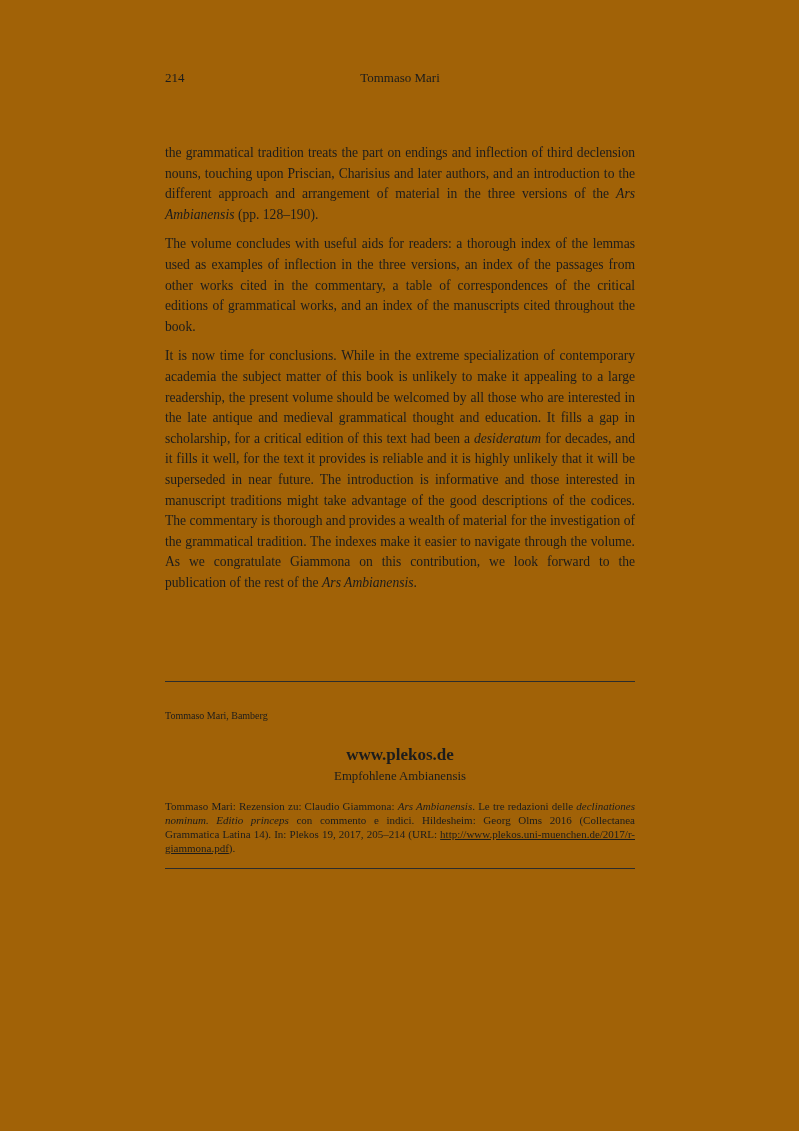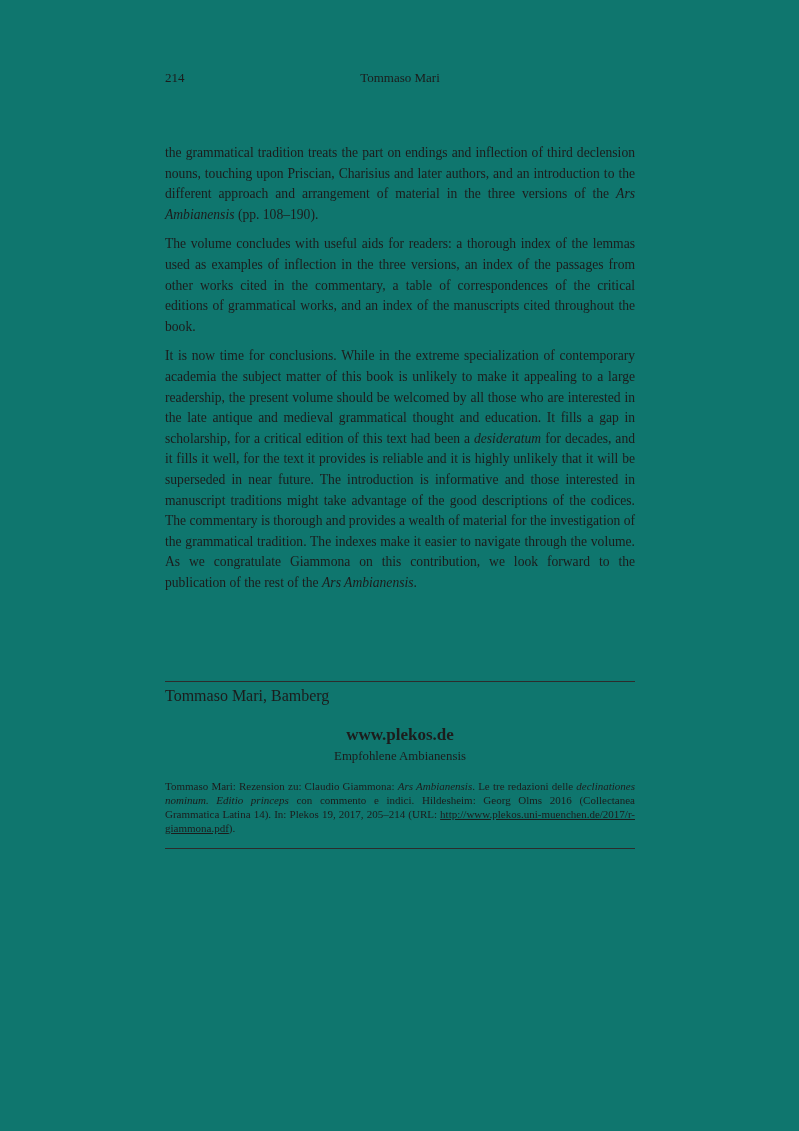--- a/index.html
+++ b/index.html
@@ -1,20 +1,20 @@
 <!DOCTYPE html>
 <html><head>
 <meta charset="utf-8">
 <style>
   html, body { margin: 0; padding: 0; background: #ffffff; }
   .page {
     position: relative;
     width: 799px;
     height: 1131px;
-    background: #0f766e;
+    background: #a16207;
     font-family: "Liberation Serif", serif;
     color: #1c1c1c;
     overflow: hidden;
     margin: 0 auto;
   }
   .column {
     position: absolute;
     left: 165px;
     top: 0;
     width: 470px;
@@ -45,22 +45,22 @@
   .underline { text-decoration: underline; }
   .rule {
     border: none;
     border-top: 1px solid #2c2c2c;
     margin: 0;
     width: 100%;
   }
   .rule-top { margin-top: 88px; }
   .rule-bottom { margin-top: 13px; }
   .signature {
-    margin-top: 4px;
-    font-size: 16px;
+    margin-top: 24px;
+    font-size: 10px;
     line-height: 20px;
   }
   .signature div { margin: 0; }
   .footer-block { margin-top: 20px; }
   .site-title {
     text-align: center;
     font-weight: bold;
     font-size: 17px;
     line-height: 18px;
   }
@@ -83,21 +83,21 @@
 
 <div class="page">
   <div class="column">
 
     <div class="page-header">
       <span class="page-number">214</span>
       <span>Tommaso Mari</span>
     </div>
 
     <div class="body-text">
-      <p><span>the grammatical tradition treats the part on endings and inflection of third declension nouns, touching upon Priscian, Charisius and later authors, and an introduction to the different approach and arrangement of material in the three versions of the </span><span class="italic">Ars Ambianensis</span><span> (pp. 108–190).</span></p>
+      <p><span>the grammatical tradition treats the part on endings and inflection of third declension nouns, touching upon Priscian, Charisius and later authors, and an introduction to the different approach and arrangement of material in the three versions of the </span><span class="italic">Ars Ambianensis</span><span> (pp. 128–190).</span></p>
       <p><span>The volume concludes with useful aids for readers: a thorough index of the lemmas used as examples of inflection in the three versions, an index of the passages from other works cited in the commentary, a table of correspondences of the critical editions of grammatical works, and an index of the manuscripts cited throughout the book.</span></p>
       <p><span>It is now time for conclusions. While in the extreme specialization of contemporary academia the subject matter of this book is unlikely to make it appealing to a large readership, the present volume should be welcomed by all those who are interested in the late antique and medieval grammatical thought and education. It fills a gap in scholarship, for a critical edition of this text had been a </span><span class="italic">desideratum</span><span> for decades, and it fills it well, for the text it provides is reliable and it is highly unlikely that it will be superseded in near future. The introduction is informative and those interested in manuscript traditions might take advantage of the good descriptions of the codices. The commentary is thorough and provides a wealth of material for the investigation of the grammatical tradition. The indexes make it easier to navigate through the volume. As we congratulate Giammona on this contribution, we look forward to the publication of the rest of the </span><span class="italic">Ars Ambianensis</span><span>.</span></p>
     </div>
 
     <hr class="rule rule-top">
 
     <div class="signature">
       <div>Tommaso Mari, Bamberg</div>
     </div>
 

